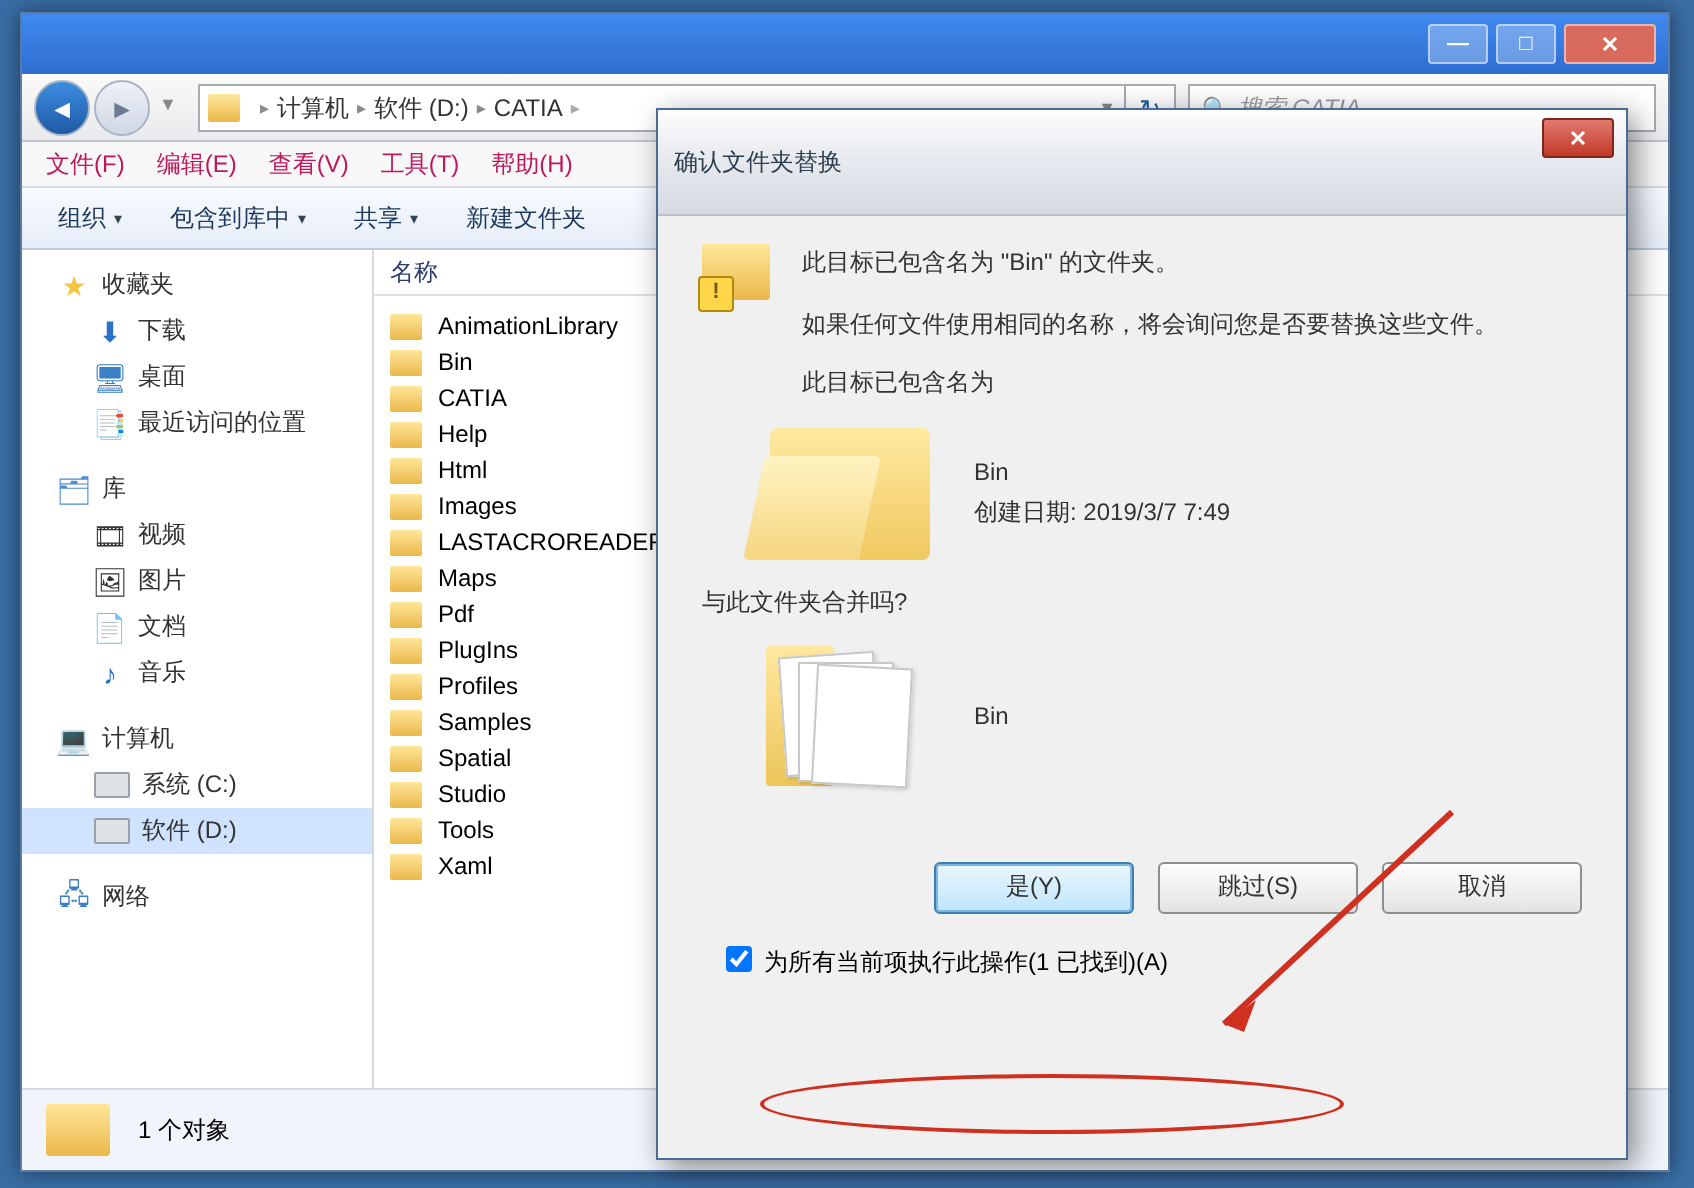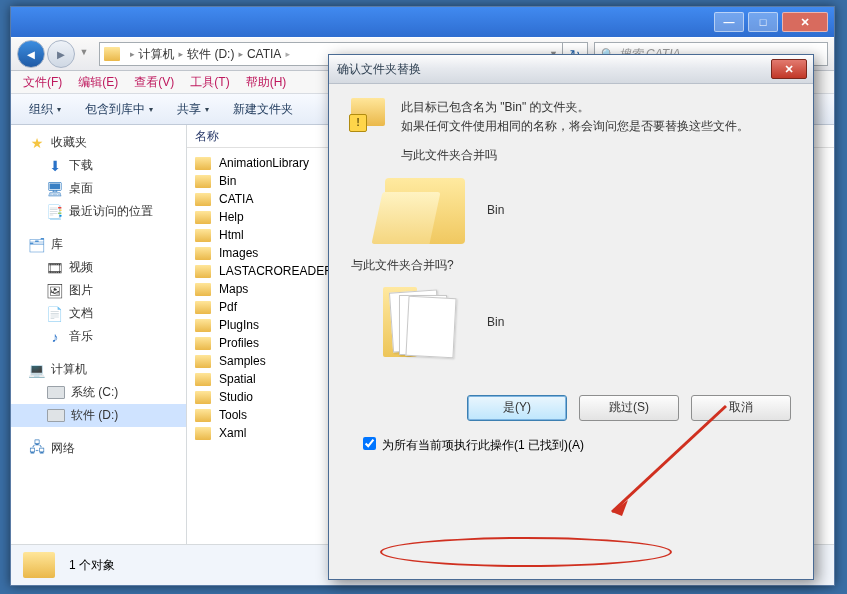--- a/index.html
+++ b/index.html
@@ -35,21 +35,21 @@
 .drive{width:16px;height:11px;background:#dfe3e6;border:1px solid #9aa1a8;border-radius:1px}
 .main{flex:1;background:#fff}
 .col-header{height:22px;border-bottom:1px solid #e0e0e0;display:flex;align-items:center;padding-left:8px;color:#2a3a6a}
 .file-list{padding:6px 0}
 .file-row{display:flex;align-items:center;padding:2px 8px;gap:8px}
 .folder-ico{width:16px;height:13px;background:linear-gradient(#ffe69a,#eab84a);border-radius:1px}
 .statusbar{position:absolute;bottom:0;left:0;right:0;height:40px;border-top:1px solid #d6dadd;background:#f1f5fb;display:flex;align-items:center;padding:0 12px;gap:14px}
 .big-folder{width:32px;height:26px;background:linear-gradient(#ffe69a,#eab84a);border-radius:2px}
 
 .dialog{position:absolute;left:328px;top:54px;width:484px;height:524px;background:#f0f0f0;border:1px solid #4a6b94;box-shadow:4px 4px 14px rgba(0,0,0,.45)}
-.dlg-title{height:28px;background:linear-gradient(#fdfdfd,#e6e9ee 48%,#d5dae1);border-bottom:1px solid #b9c0ca;display:flex;align-items:center;padding:0 8px;color:#2c3e50;font-weight:normal}
+.dlg-title{height:28px;background:linear-gradient(#fdfdfd,#e6e9ee 48%,#d5dae1);border-bottom:1px solid #b9c0ca;display:flex;align-items:center;padding:12px 8px;color:#2c3e50;font-weight:normal}
 .dlg-close{position:absolute;right:6px;top:4px;width:34px;height:18px;background:linear-gradient(#e27a6f,#c13828);border:1px solid #7a271c;border-radius:2px;color:#fff;display:flex;align-items:center;justify-content:center;font-size:11px;font-weight:bold}
 .dlg-body{padding:14px 22px 14px 22px;color:#333;line-height:1.6}
 .dlg-top{display:flex;gap:14px;margin-bottom:8px}
 .warn-ico{position:relative;width:36px;height:32px}
 .warn-folder{width:34px;height:28px;background:linear-gradient(#ffe69a,#eab84a);border-radius:2px}
 .warn-badge{position:absolute;left:-2px;bottom:-2px;width:16px;height:16px;background:#ffd54a;border:1px solid #b08b10;border-radius:2px;display:flex;align-items:center;justify-content:center;font-weight:bold;font-size:11px;color:#735c11}
 .thumb-row{display:flex;gap:22px;margin:12px 0 12px 34px;align-items:center}
 .thumb{width:80px;height:66px;background:linear-gradient(#ffeaa0,#f0c860);border-radius:4px;position:relative}
 .thumb.open::before{content:"";position:absolute;left:-8px;top:14px;width:58px;height:52px;background:linear-gradient(#fff3c2,#f5d680);border-radius:3px 3px 0 3px;transform:skewX(-12deg)}
 .thumb-info{color:#333}
@@ -259,29 +259,30 @@
   <div class="dlg-title">确认文件夹替换</div>
   <div class="dlg-close">✕</div>
   <div class="dlg-body">
     <div class="dlg-top">
       <div class="warn-ico">
         <div class="warn-folder"></div>
         <div class="warn-badge">!</div>
       </div>
       <div style="flex:1">
         <div>此目标已包含名为 "Bin" 的文件夹。</div>
-        <div style="margin-top:0">如果任何文件使用相同的名称，将会询问您是否要替换这些文件。</div>
-        <div style="margin-top:10px">与此文件夹合并吗</div>
+        <div style="margin-top:12px">如果任何文件使用相同的名称，将会询问您是否要替换这些文件。</div>
+        <div style="margin-top:10px">此目标已包含名为</div>
       </div>
     </div>
 
     <div class="thumb-row">
       <div class="thumb open"></div>
       <div class="thumb-info">
         <div>Bin</div>
+        <div>创建日期: 2019/3/7 7:49</div>
       </div>
     </div>
 
     <div style="margin-left:0">与此文件夹合并吗?</div>
 
     <div class="thumb-row">
       <div class="file-stack">
         <div class="stack-folder"></div>
         <div class="sheet s1"></div>
           <div class="sheet s2"></div>

